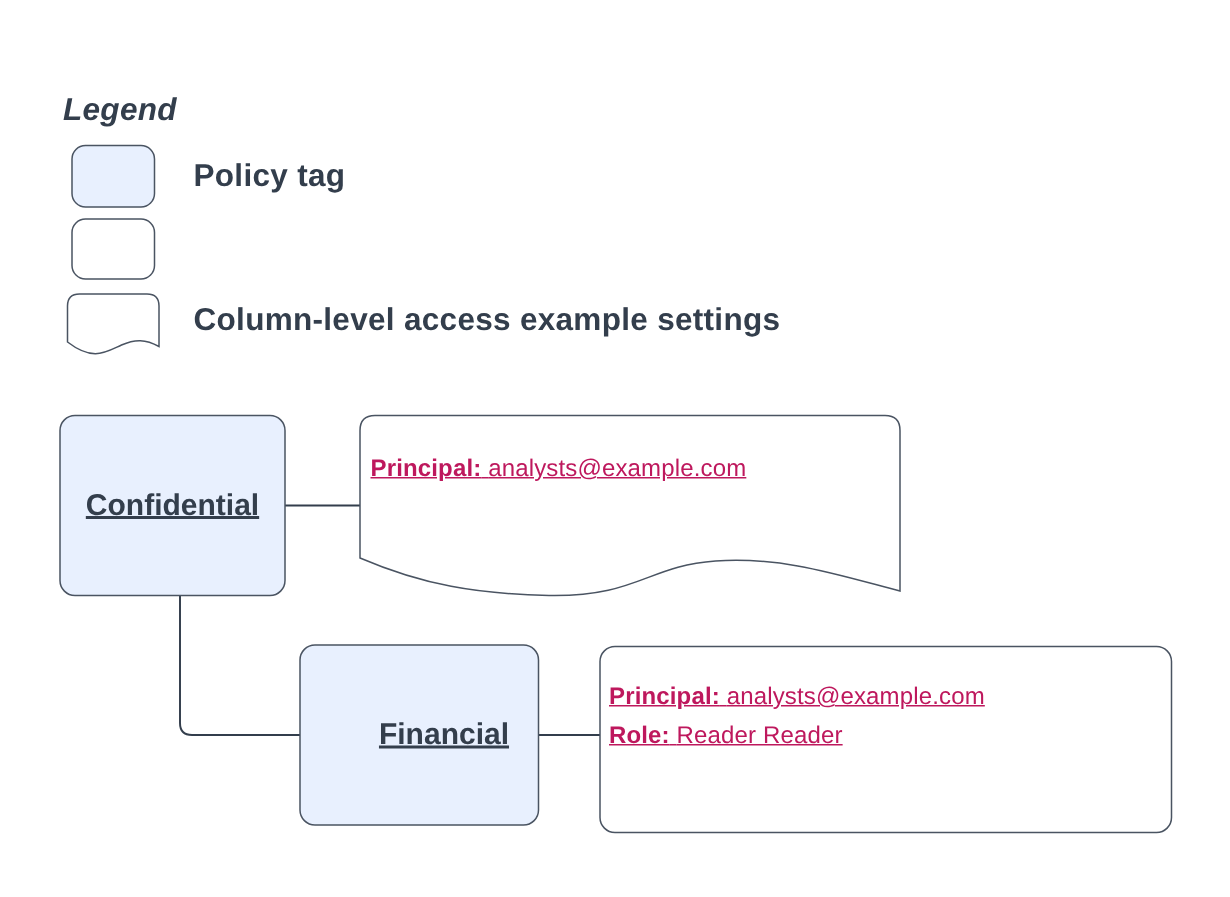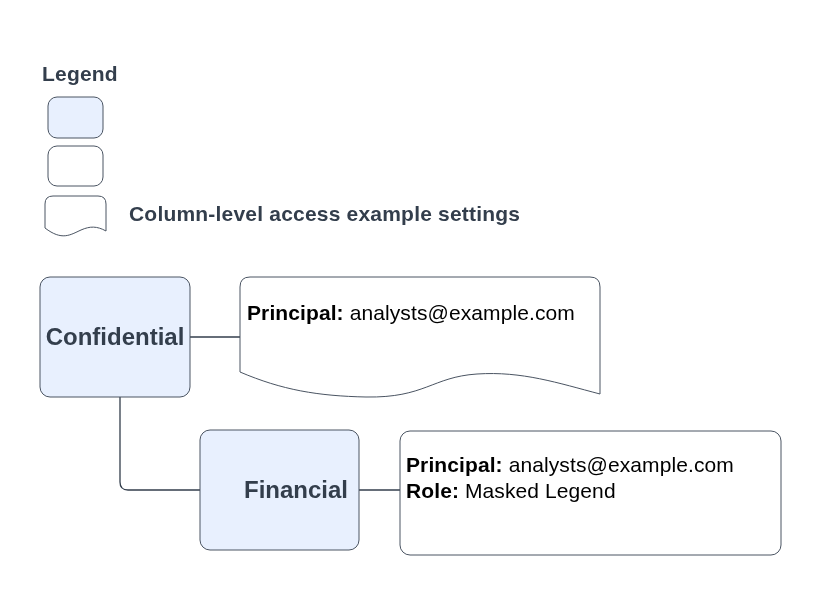--- a/index.html
+++ b/index.html
@@ -20,51 +20,53 @@
   }
   .shape-fill-blue { fill: #e8f0fe; stroke: #4a5462; stroke-width: 1; }
   .shape-fill-white { fill: #ffffff; stroke: #4a5462; stroke-width: 1; }
   .connector { fill: none; stroke: #333e4c; stroke-width: 1.3; }
 
   .legend-title {
     position: absolute;
     left: 42px; top: 62px; height: 24px;
     display: flex; align-items: center;
     font-size: 21px; font-weight: 700;
-    color: #333e4c; letter-spacing: 0.2px;
+    color: #333e4c; letter-spacing: 0.2px; font-style: italic;
   }
   .legend-label {
     position: absolute;
     left: 129px;
     display: flex; align-items: center;
     font-size: 21px; font-weight: 700;
     color: #333e4c; letter-spacing: 0.2px;
     white-space: nowrap;
   }
   .legend-label.l1 { top: 97px;  height: 41px; }
   .legend-label.l2 { top: 146px; height: 40px; }
   .legend-label.l3 { top: 194px; height: 40px; }
 
   .node-label {
     position: absolute;
     display: flex; align-items: center; justify-content: center;
-    font-size: 24px; font-weight: 700;
+    font-size: 20px; font-weight: 700;
     color: #333e4c;
     text-align: center;
+    text-decoration: underline;
   }
   .node-label.confidential { left: 40px;  top: 277px; width: 150px; height: 120px; }
   .node-label.financial    { left: 200px; top: 430px; width: 192px; height: 120px; }
 
   .detail {
     position: absolute;
-    color: #000000;
-    font-size: 21px;
+    color: #be185d;
+    font-size: 16px;
     line-height: 26px;
     white-space: nowrap;
     letter-spacing: 0.1px;
+    text-decoration: underline;
   }
   .detail .b { font-weight: 700; }
   .detail.doc-text    { left: 247px; top: 300px; }
   .detail.policy-text { left: 406px; top: 452px; }
 </style>
 </head>
 <body>
 
 <div class="canvas">
 
@@ -81,36 +83,37 @@
 
     <rect class="shape-fill-blue" x="40" y="277" width="150" height="120" rx="10"></rect>
     <path class="shape-fill-white" d="M240,287 Q240,277 250,277 L590,277 Q600,277 600,287 L600,394
              C558,383 522,371 477,374 C432,377 425,398 366,397
              C318,396 282,390 240,372 Z"></path>
     <rect class="shape-fill-blue" x="200" y="430" width="159" height="120" rx="10"></rect>
     <rect class="shape-fill-white" x="400" y="431" width="381" height="124" rx="10"></rect>
   </svg>
 
   <div class="legend-title">Legend</div>
+  <div class="legend-label l1">Policy tag</div>
   <div class="legend-label l3">Column-level access example settings</div>
 
   <div class="node-label confidential">Confidential</div>
   <div class="node-label financial">Financial</div>
 
   <div class="detail doc-text">
     <div class="line">
       <span class="b">Principal:</span>
       <span>analysts@example.com</span>
     </div>
   </div>
 
   <div class="detail policy-text">
     <div class="line">
       <span class="b">Principal:</span>
       <span>analysts@example.com</span>
     </div>
     <div class="line">
       <span class="b">Role:</span>
-      <span>Masked Legend</span>
+      <span>Reader Reader</span>
     </div>
   </div>
 
 </div>
 
 </body></html>

